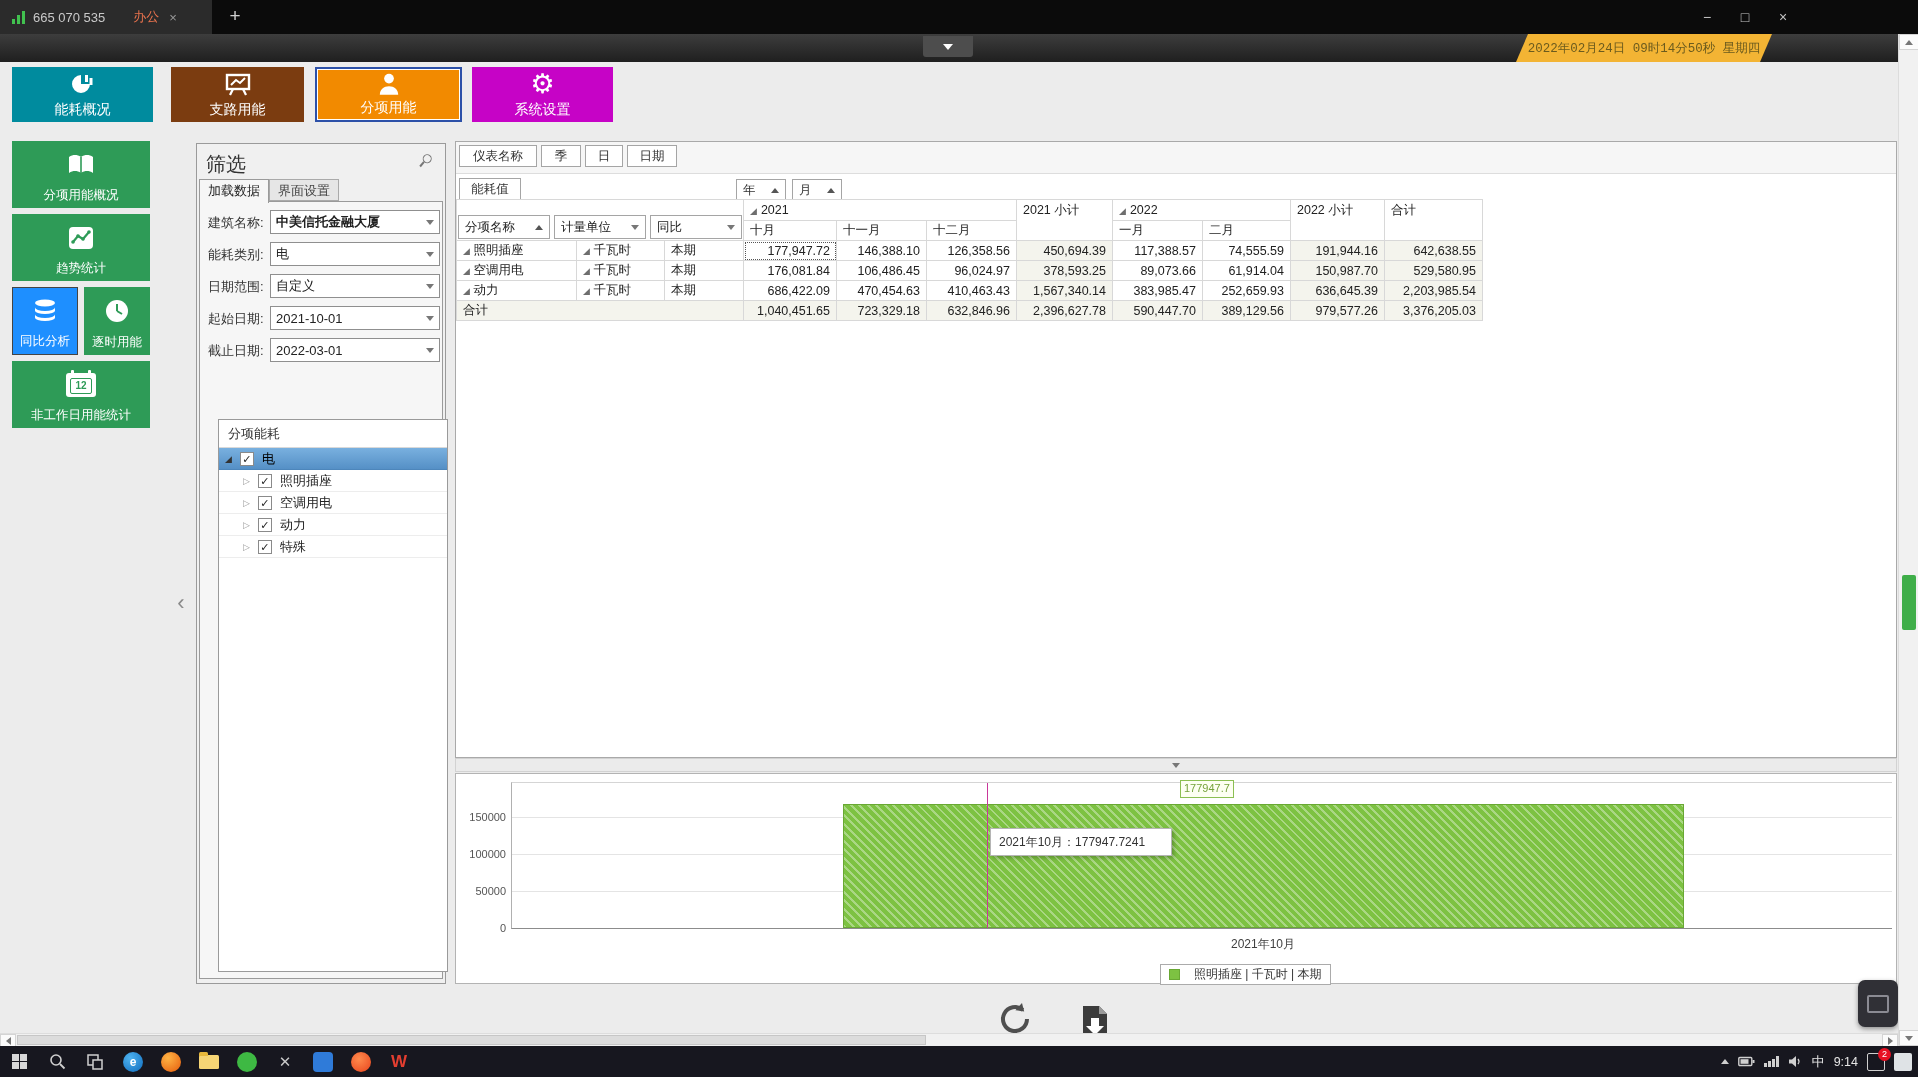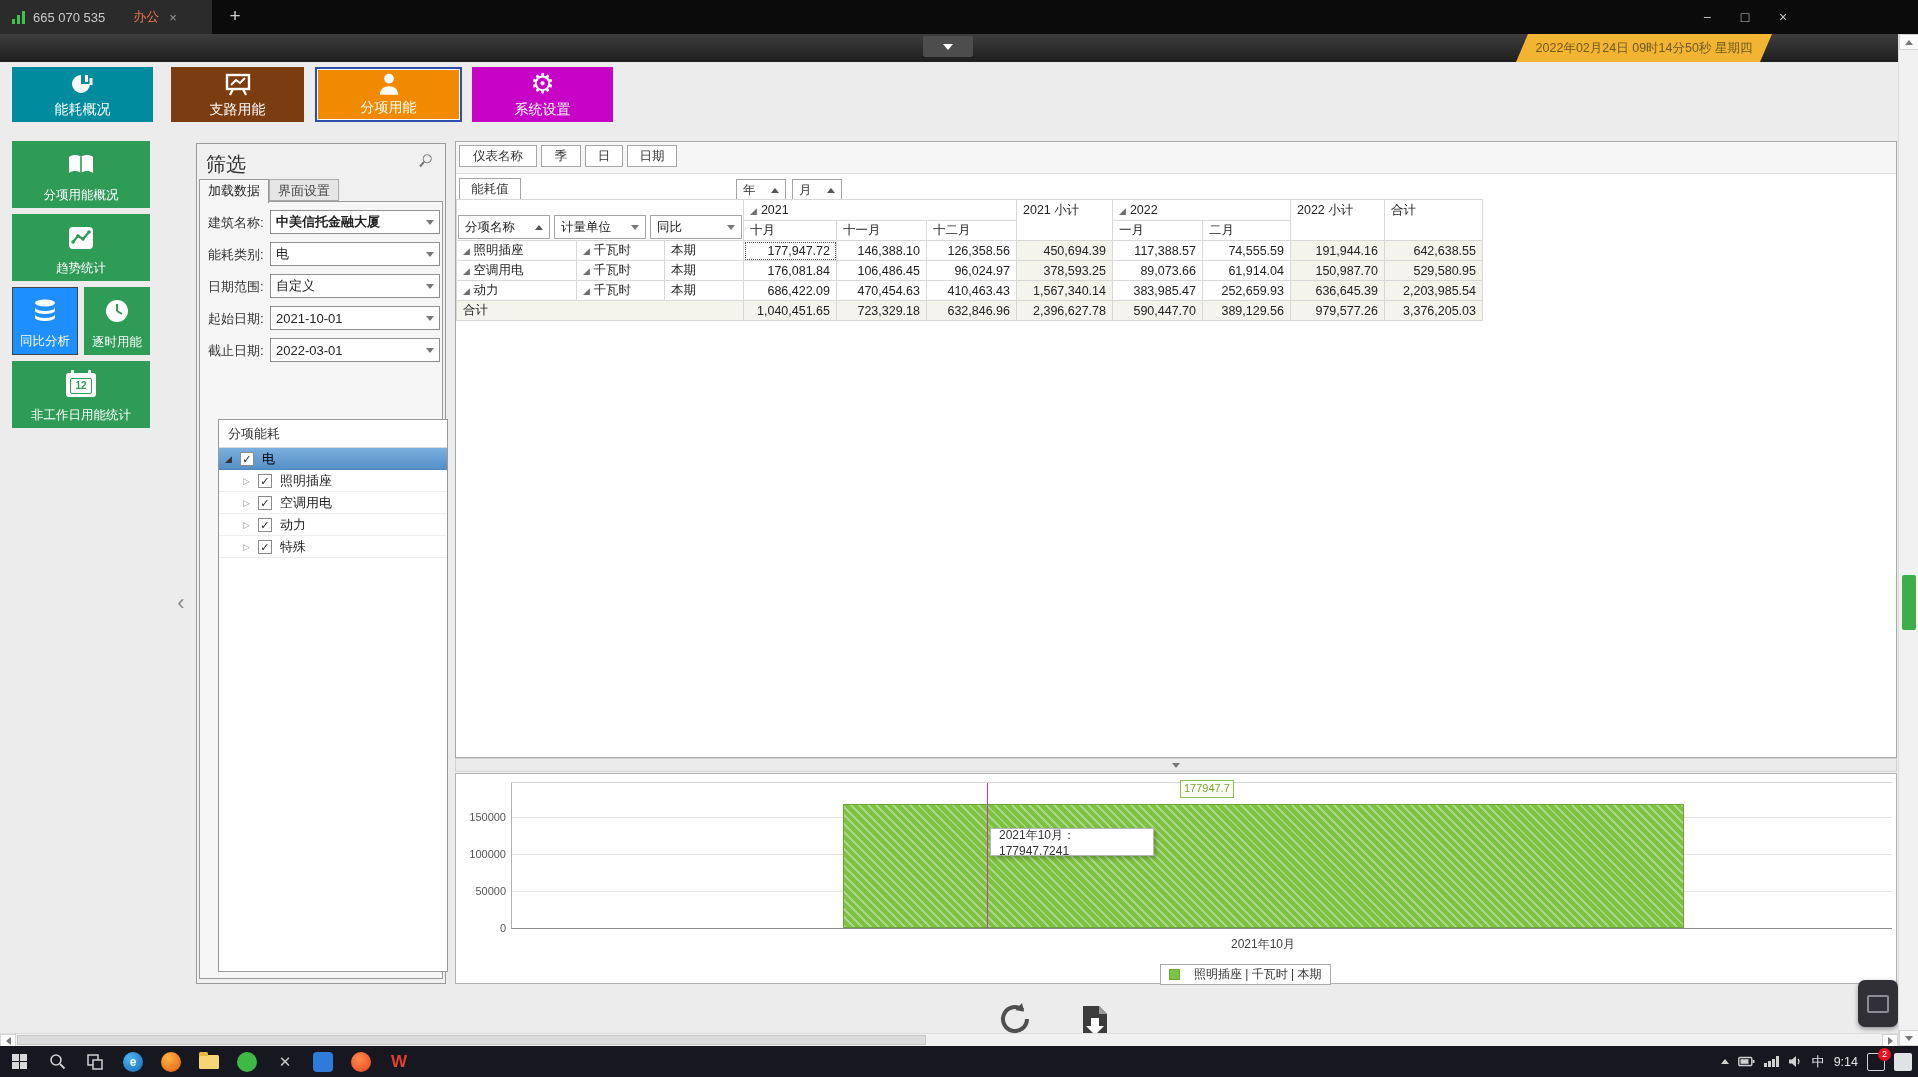--- a/index.html
+++ b/index.html
@@ -14,21 +14,21 @@
   .tb-num{color:#c9c9c9;font-size:13px;margin-left:8px;}
   .tb-tab{color:#e8724d;font-size:13px;margin-left:28px;}
   .tb-x{color:#9a9a9a;font-size:13px;margin-left:10px;cursor:default;}
   .tb-plus{left:220px;top:0;width:30px;height:34px;color:#cfcfcf;font-size:19px;line-height:32px;text-align:center;}
   .winctl{top:0;width:38px;height:34px;color:#c4c4c4;text-align:center;line-height:34px;font-size:14px;}
   
   .darkstrip{left:0;top:34px;width:1918px;height:28px;background:linear-gradient(#3d3d3d,#1f1f1f);}
   .pullhandle{left:923px;top:36px;width:50px;height:21px;background:#4d4d4d;border-radius:0 0 3px 3px;display:flex;align-items:center;justify-content:center;}
   .banner{left:1516px;top:34px;width:256px;height:28px;background:#f3b434;
     clip-path:polygon(12px 0,100% 0,calc(100% - 12px) 100%,0 100%);
-    display:flex;align-items:center;justify-content:center;color:#6b5b1e;font-size:12.5px;}
+    display:flex;align-items:center;justify-content:center;color:#6b5b1e;font-size:12.5px;font-family:Liberation Mono, monospace;}
   
   .tile{top:67px;height:55px;display:flex;flex-direction:column;align-items:center;justify-content:flex-end;
     color:#fff;padding-bottom:5px;box-sizing:border-box;cursor:default;}
   .tile .ticon{flex:1;display:flex;align-items:center;justify-content:center;}
   .tile .tlabel{font-size:14px;line-height:16px;}
   
   .stile{background:#2e9b57;color:#fff;display:flex;flex-direction:column;align-items:center;justify-content:flex-end;
     padding-bottom:5px;box-sizing:border-box;cursor:default;}
   .stile .slabel{font-size:12.5px;line-height:15px;white-space:nowrap;}
   .stile .sicon{flex:1;display:flex;align-items:center;justify-content:center;}
@@ -83,21 +83,21 @@
   .tr{width:0;height:0;border-top:4px solid transparent;border-bottom:4px solid transparent;border-left:5px solid #777;}
   
   .splitter{left:455px;top:758px;width:1442px;height:14px;background:#ebebeb;border:1px solid #d2d2d2;box-sizing:border-box;display:flex;align-items:center;justify-content:center;}
   
   .cpanel{left:455px;top:773px;width:1442px;height:211px;background:#fff;border:1px solid #b3b3b3;box-sizing:border-box;}
   .plot{position:absolute;left:55px;top:8px;width:1380px;height:145px;border-top:1px solid #d5d5d5;border-left:1px solid #b0b0b0;border-bottom:1px solid #8c8c8c;box-sizing:content-box;}
   .gline{position:absolute;left:0;width:100%;height:1px;background:#e4e4e4;}
   .ytick{position:absolute;width:46px;text-align:right;font-size:11px;color:#555;left:-52px;}
   .bar{position:absolute;left:331px;top:21px;width:841px;height:124px;background:repeating-linear-gradient(45deg,rgba(255,255,255,.35) 0 2px,rgba(255,255,255,0) 2px 6px),#7dc242;border:1px solid #69a834;box-sizing:border-box;}
   .xhair{position:absolute;left:475px;top:0;width:1px;height:145px;background:#c9379b;z-index:5;}
-  .tooltip{position:absolute;left:478px;top:45px;width:164px;height:28px;background:#fff;border:1px solid #b5b5b5;box-shadow:2px 2px 4px rgba(0,0,0,.25);
+  .tooltip{position:absolute;left:478px;top:45px;width:182px;height:28px;background:#fff;border:1px solid #b5b5b5;box-shadow:2px 2px 4px rgba(0,0,0,.25);
     display:flex;align-items:center;padding:4px 8px;font-size:12px;color:#333;z-index:6;box-sizing:border-box;}
   .vlabel{position:absolute;left:668px;top:-3px;height:16px;padding:0 3px;background:#fdfff2;border:1px solid #8cbf52;color:#76a33c;font-size:11px;line-height:15px;z-index:4;}
   .xlab{position:absolute;left:646px;top:153px;width:210px;text-align:center;font-size:12px;color:#404040;}
   .legend{position:absolute;left:648px;top:181px;height:21px;border:1px solid #ababab;background:#fff;display:flex;align-items:center;gap:14px;padding:0 8px;font-size:12px;color:#333;box-sizing:border-box;}
   .sw{width:11px;height:11px;background:#7dc242;border:1px solid #69a834;box-sizing:border-box;}
   
   .fwidget{left:1858px;top:980px;width:40px;height:47px;background:#303036;border-radius:7px;box-shadow:0 2px 5px rgba(0,0,0,.4);display:flex;align-items:center;justify-content:center;}
   .fwidget i{display:block;width:18px;height:14px;border:2px solid #8b8b93;border-radius:2px;}
   
   .vscroll{left:1898px;top:34px;width:20px;height:1012px;background:#f1f1f1;border-left:1px solid #dcdcdc;box-sizing:border-box;}

